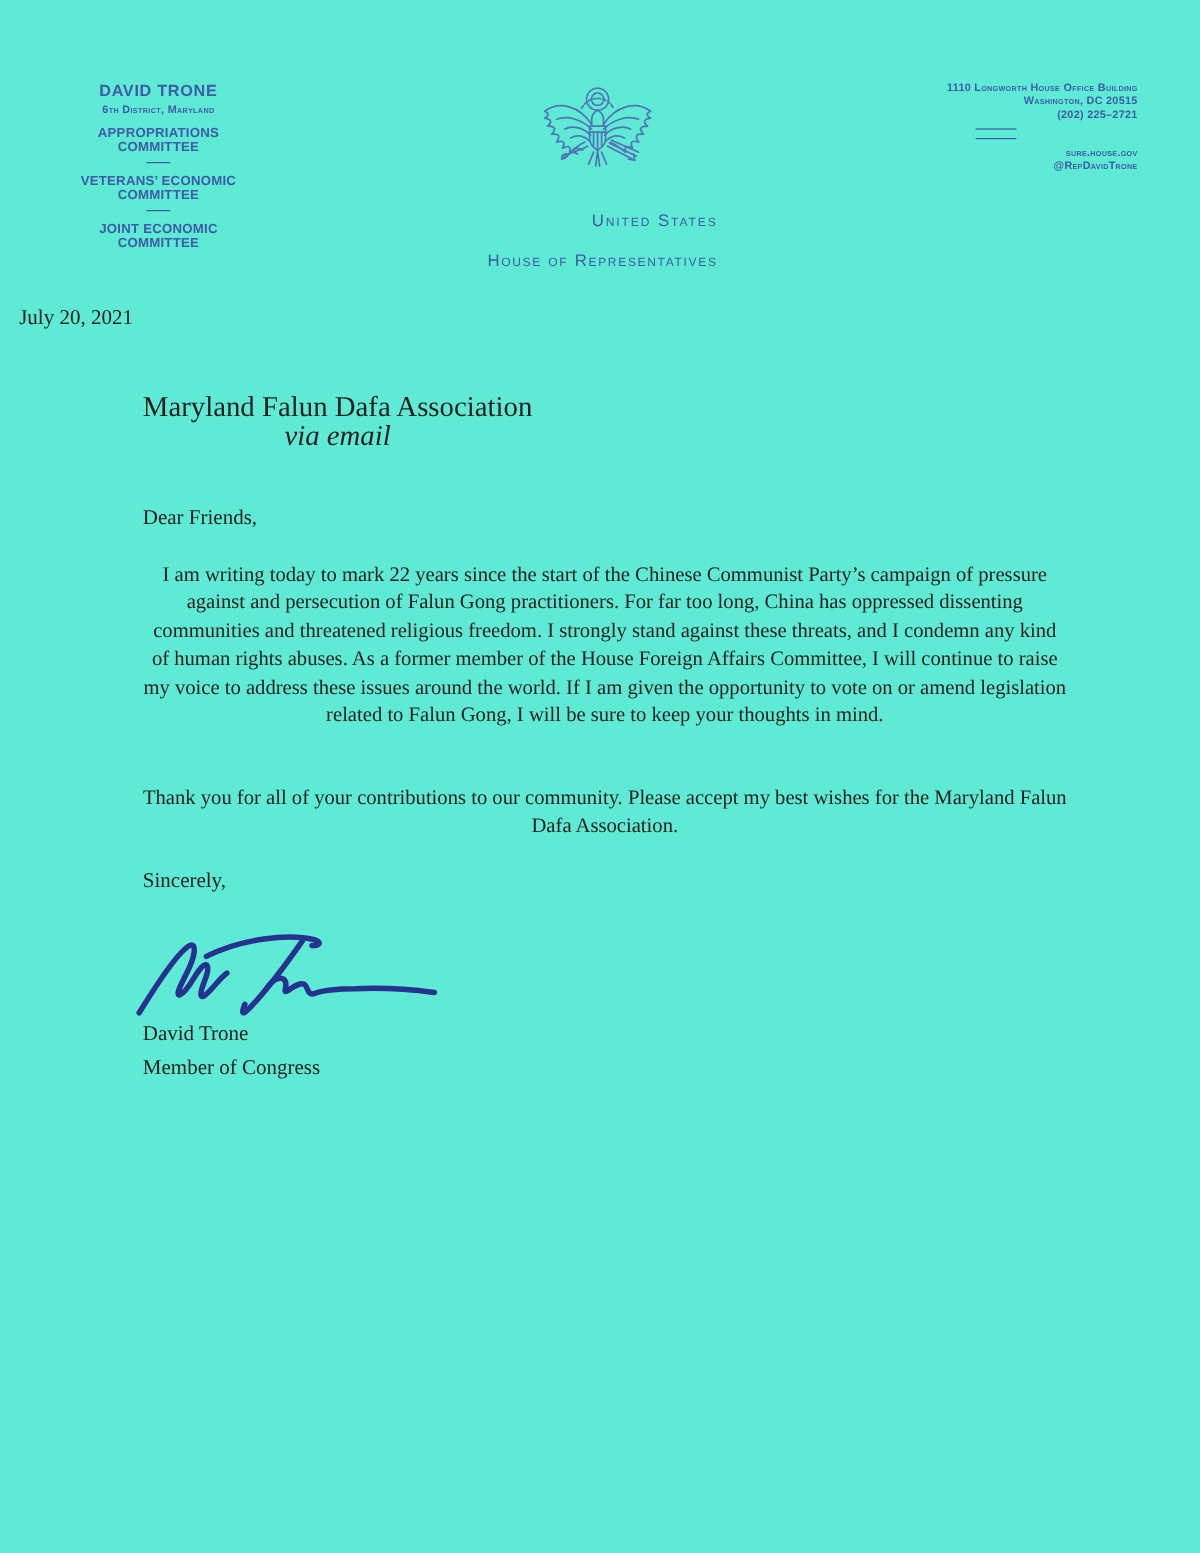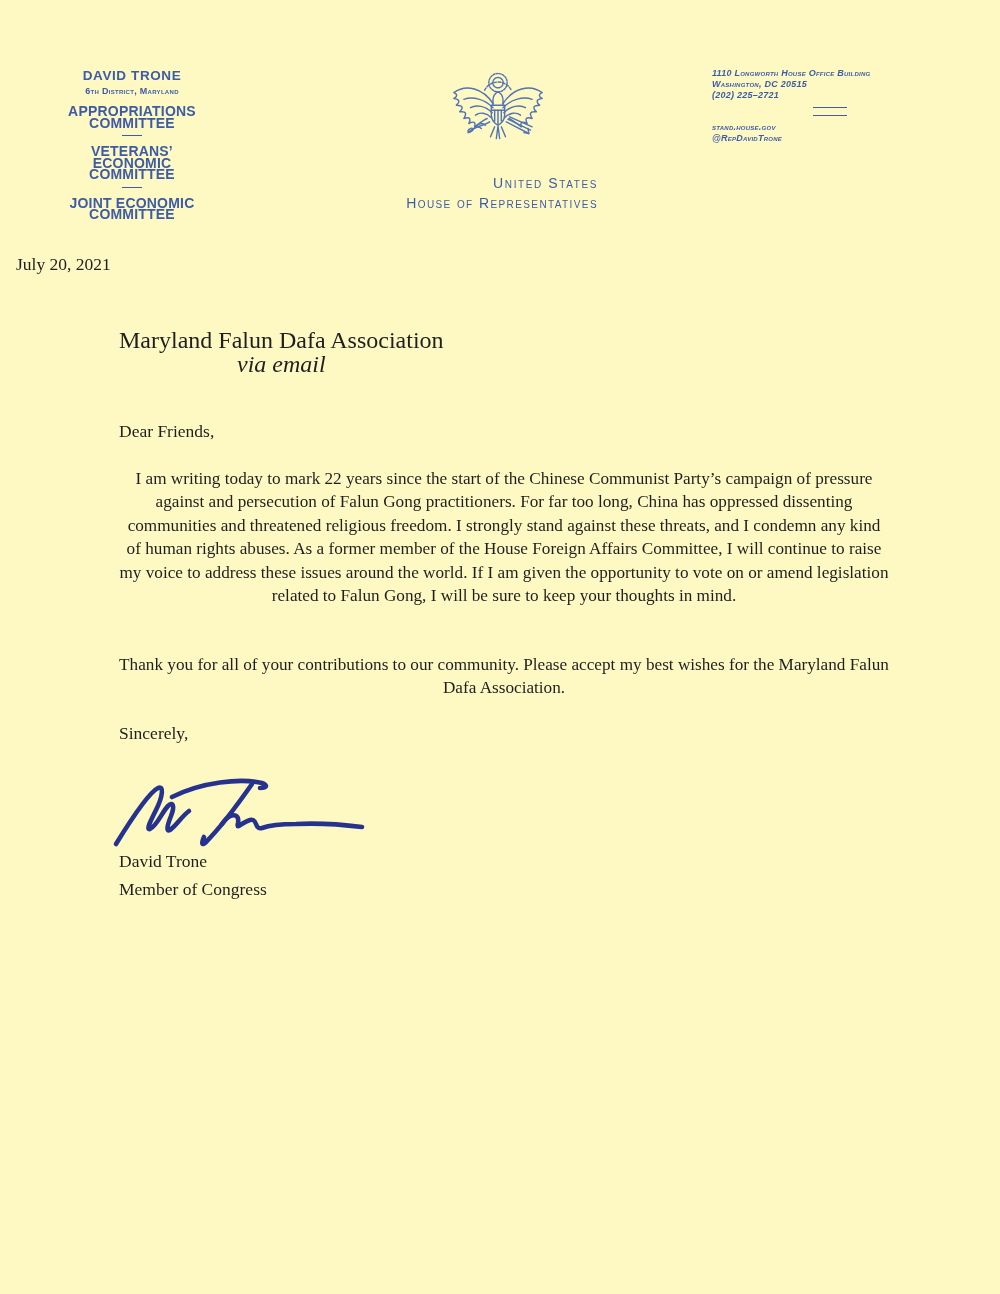--- a/index.html
+++ b/index.html
@@ -7,60 +7,60 @@
   :root {
     --accent: #3d5ba6;
     --seal: #5273b5;
     --ink: #1f1f1f;
     --sig: #26338e;
   }
   .page {
     position: relative;
     width: 1000px;
     height: 1294px;
-    background: #fef9c3;
+    background: #5eead4;
     overflow: hidden;
     font-family: "Liberation Serif", serif;
     color: var(--ink);
   }
 
   
   .lh { font-family: "Liberation Sans", sans-serif; color: var(--accent); }
 
   .lh-left {
     position: absolute; left: 56px; top: 68px; width: 152px;
     text-align: center;
   }
   .lh-name { font-size: 13.5px; font-weight: bold; letter-spacing: .6px; }
   .lh-district {
     font-size: 9px; font-weight: bold; font-variant: small-caps;
     letter-spacing: .3px; margin-top: 3px;
   }
-  .lh-committee { margin-top: 10px; font-size: 14px; font-weight: bold; line-height: 11.5px; letter-spacing: .2px; }
+  .lh-committee { margin-top: 10px; font-size: 11px; font-weight: bold; line-height: 11.5px; letter-spacing: .2px; }
   .lh-div-s { width: 20px; border-top: 1.4px solid var(--accent); margin: 6px auto 0; }
 
   .lh-center {
     position: absolute; left: 398px; top: 64px; width: 200px;
     text-align: right;
   }
   .lh-seal { display: block; margin: 0 auto; }
   .lh-us {
     font-size: 14px; font-variant: small-caps; letter-spacing: 1.6px;
     margin-top: 7px; color: var(--accent);
   }
   .lh-hor {
     font-size: 14px; font-variant: small-caps; letter-spacing: 1.4px;
-    margin-top: 4px; color: var(--accent);
+    margin-top: 18px; color: var(--accent);
   }
 
   .lh-right {
     position: absolute; left: 712px; top: 68px; width: 236px;
-    text-align: left;
+    text-align: right;
     font-size: 9px; font-weight: bold; font-variant: small-caps;
-    line-height: 10.8px; letter-spacing: .25px; font-style: italic;
+    line-height: 10.8px; letter-spacing: .25px;
   }
   .lh-div-r { width: 34px; border-top: 1.4px solid var(--accent); margin: 7px auto 6px; }
 
   
   .date {
     position: absolute; left: 16px; top: 254px; width: 1000px;
     font-size: 17.5px;
   }
   .recipient-block { position: absolute; left: 119px; top: 328px; font-size: 24px; line-height: 24px; }
   .via { font-style: italic; text-align: center; }
@@ -142,21 +142,21 @@
 
   <div class="lh lh-right">
     <div>
       <div>1110 Longworth House Office Building</div>
       <div>Washington, DC 20515</div>
       <div>(202) 225–2721</div>
     </div>
     <div class="lh-div-r"></div>
     <div class="lh-div-r"></div>
     <div>
-      <div>stand.house.gov</div>
+      <div>sure.house.gov</div>
       <div>@RepDavidTrone</div>
     </div>
   </div>
 
   <div class="date">July 20, 2021</div>
 
   <div class="recipient-block">
     <div>Maryland Falun Dafa Association</div>
     <div class="via">via email</div>
   </div>

